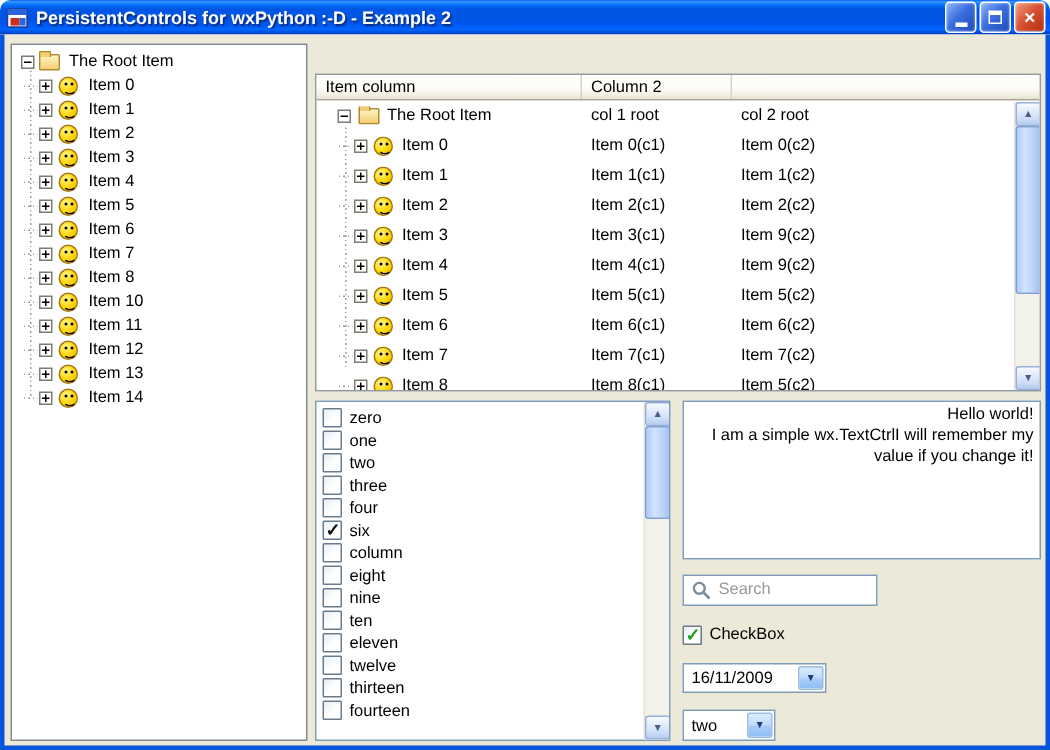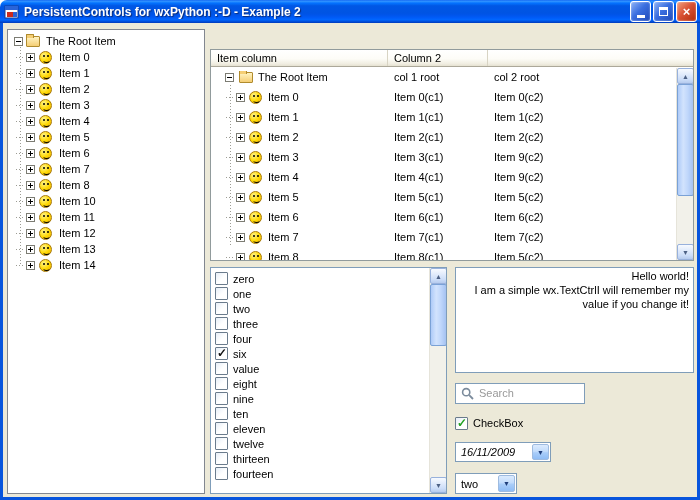--- a/index.html
+++ b/index.html
@@ -91,21 +91,21 @@
     background:linear-gradient(135deg,#E6EEF7,#FFFFFF 55%);}
   .cbox.checked::after{content:"✓";position:absolute;left:1px;top:-2px;font-size:12px;font-weight:bold;color:#111;}
   .cbox.green.checked::after{color:#21A121;}
 
   .ctrlcol{flex:1;display:flex;flex-direction:column;}
   .textctrl{height:108px;background:#fff;border:1px solid #7F9DB9;padding:1px 4px;white-space:pre-wrap;line-height:14px;overflow:hidden;text-align:right;}
   .searchbox{margin-top:10px;width:130px;height:21px;background:#fff;border:1px solid #7F9DB9;display:flex;align-items:center;gap:5px;padding:0 5px;}
   .searchtext{color:#999;}
   .cbrow{margin-top:13px;display:flex;align-items:center;gap:5px;}
   .pickerbox{background:#fff;border:1px solid #7F9DB9;display:flex;align-items:stretch;height:21px;}
-  .datepicker{margin-top:12px;width:96px;font-style:italic;}
+  .datepicker{margin-top:12px;width:96px;}
   .combobox{margin-top:11px;width:62px;}
   .pickerval{flex:1;display:flex;align-items:center;padding:0 5px;white-space:nowrap;overflow:hidden;}
   .dropbtn{width:17px;flex:none;display:flex;align-items:center;justify-content:center;font-size:7px;color:#1F3E7B;
     background:linear-gradient(180deg,#DCEBFE,#C2DCFC 45%,#A9CDF9 55%,#8FBDF6);border:1px solid #9EBBE0;border-radius:2px;margin:1px;}
 </style>
 </head>
 <body>
 
 <div class="window">
 
@@ -370,21 +370,21 @@
               <div class="clrow">
                 <span class="cbox"></span>
                 <span class="cllabel">four</span>
               </div>
               <div class="clrow">
                 <span class="cbox checked"></span>
                 <span class="cllabel">six</span>
               </div>
               <div class="clrow">
                 <span class="cbox"></span>
-                <span class="cllabel">value</span>
+                <span class="cllabel">column</span>
               </div>
               <div class="clrow">
                 <span class="cbox"></span>
                 <span class="cllabel">eight</span>
               </div>
               <div class="clrow">
                 <span class="cbox"></span>
                 <span class="cllabel">nine</span>
               </div>
               <div class="clrow">

